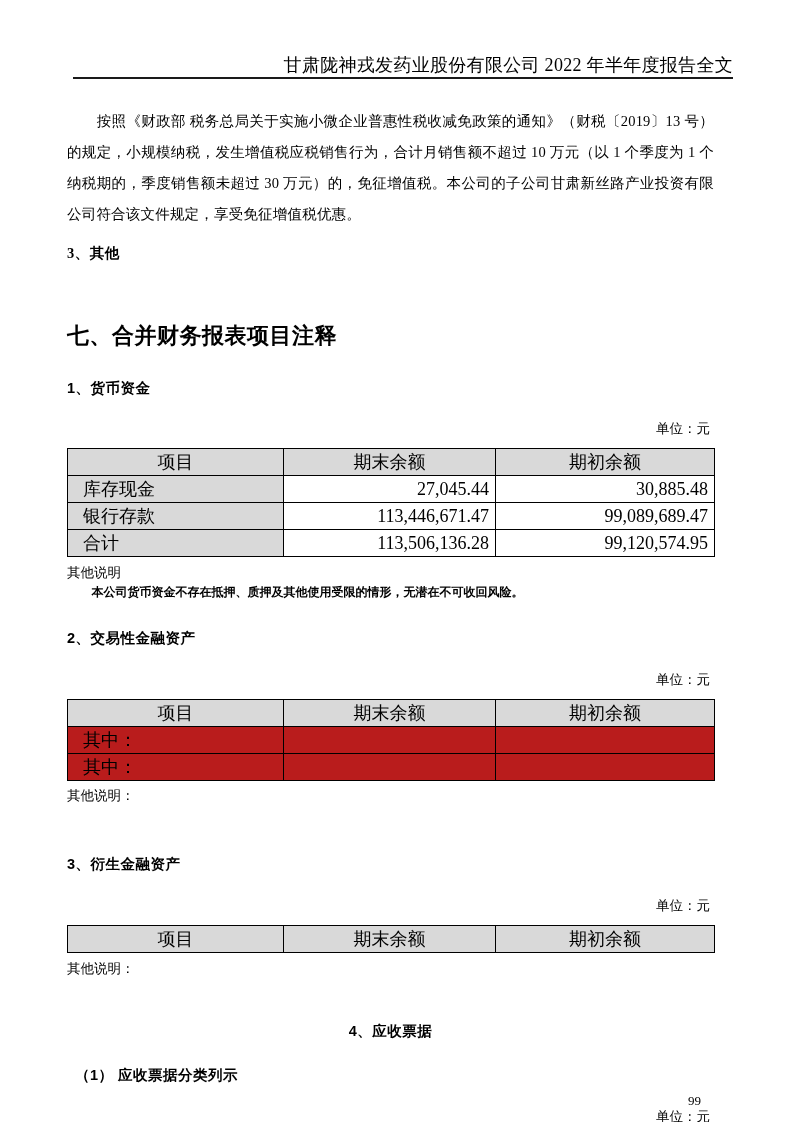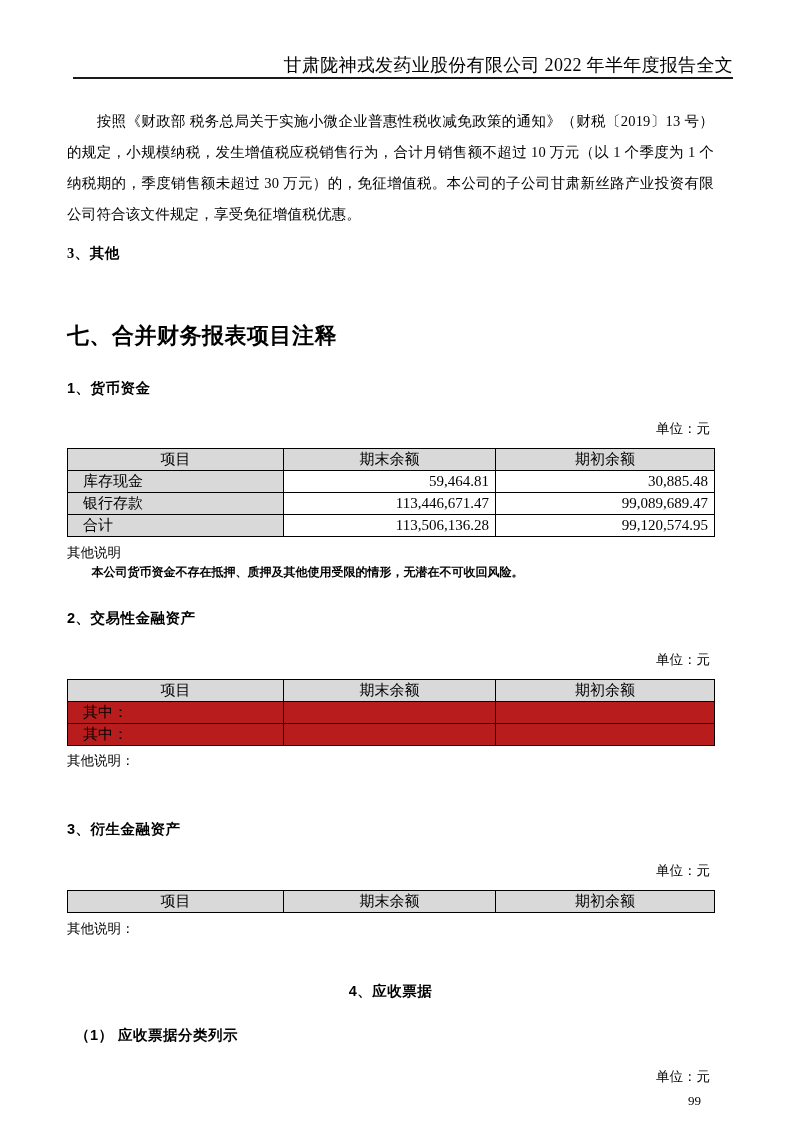--- a/index.html
+++ b/index.html
@@ -73,21 +73,21 @@
     margin-top: 7px;
     font-size: 13.5px;
   }
   .note-tight { margin-top: 6px; }
   .data-table {
     margin-top: 10px;
     width: 647px;
     border-collapse: collapse;
     table-layout: fixed;
     border: 1.5px solid #000;
-    font-size: 15px;
+    font-size: 18px;
   }
   .data-table th, .data-table td {
     border: 1px solid #000;
     font-weight: normal;
     overflow: hidden;
     white-space: nowrap;
   }
   .data-table th {
     background: #d9d9d9;
     text-align: center;
@@ -139,21 +139,21 @@
       <thead>
         <tr>
           <th>项目</th>
           <th>期末余额</th>
           <th>期初余额</th>
         </tr>
       </thead>
       <tbody>
         <tr>
           <td class="item-cell">库存现金</td>
-          <td class="num-cell">59,464.81</td>
+          <td class="num-cell">27,045.44</td>
           <td class="num-cell">30,885.48</td>
         </tr>
         <tr>
           <td class="item-cell">银行存款</td>
           <td class="num-cell">113,446,671.47</td>
           <td class="num-cell">99,089,689.47</td>
         </tr>
         <tr>
           <td class="item-cell">合计</td>
           <td class="num-cell">113,506,136.28</td>

